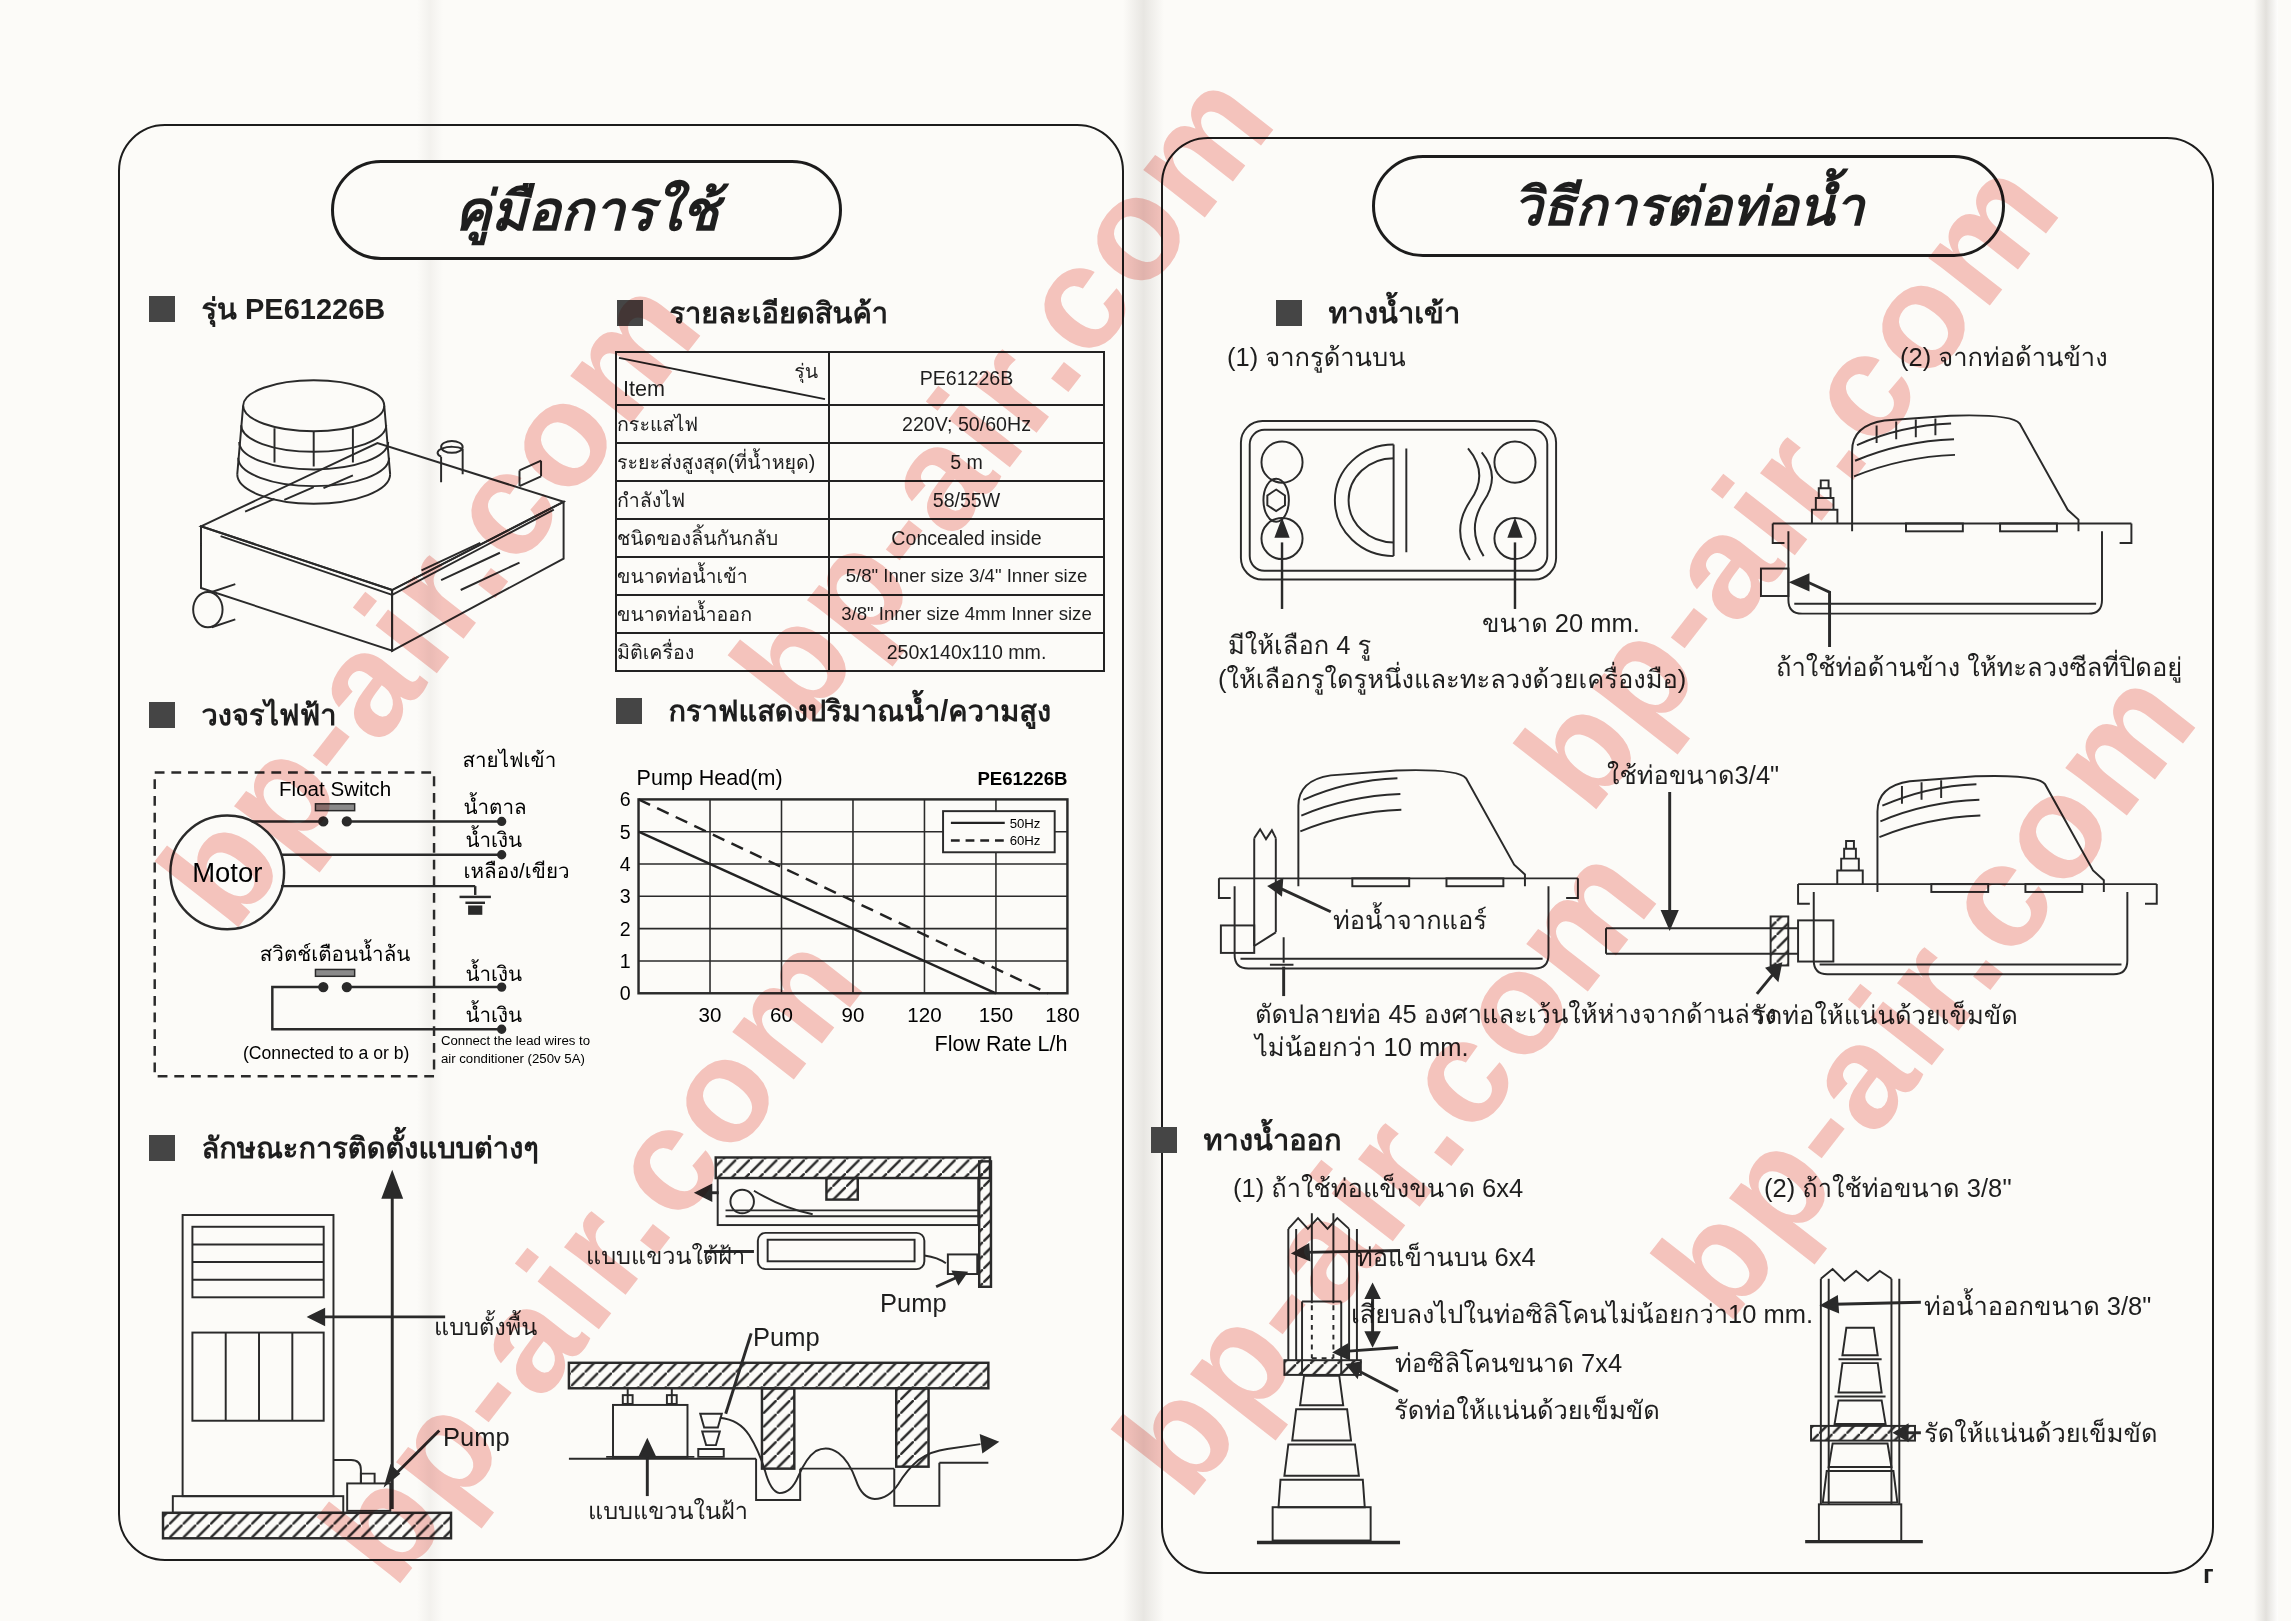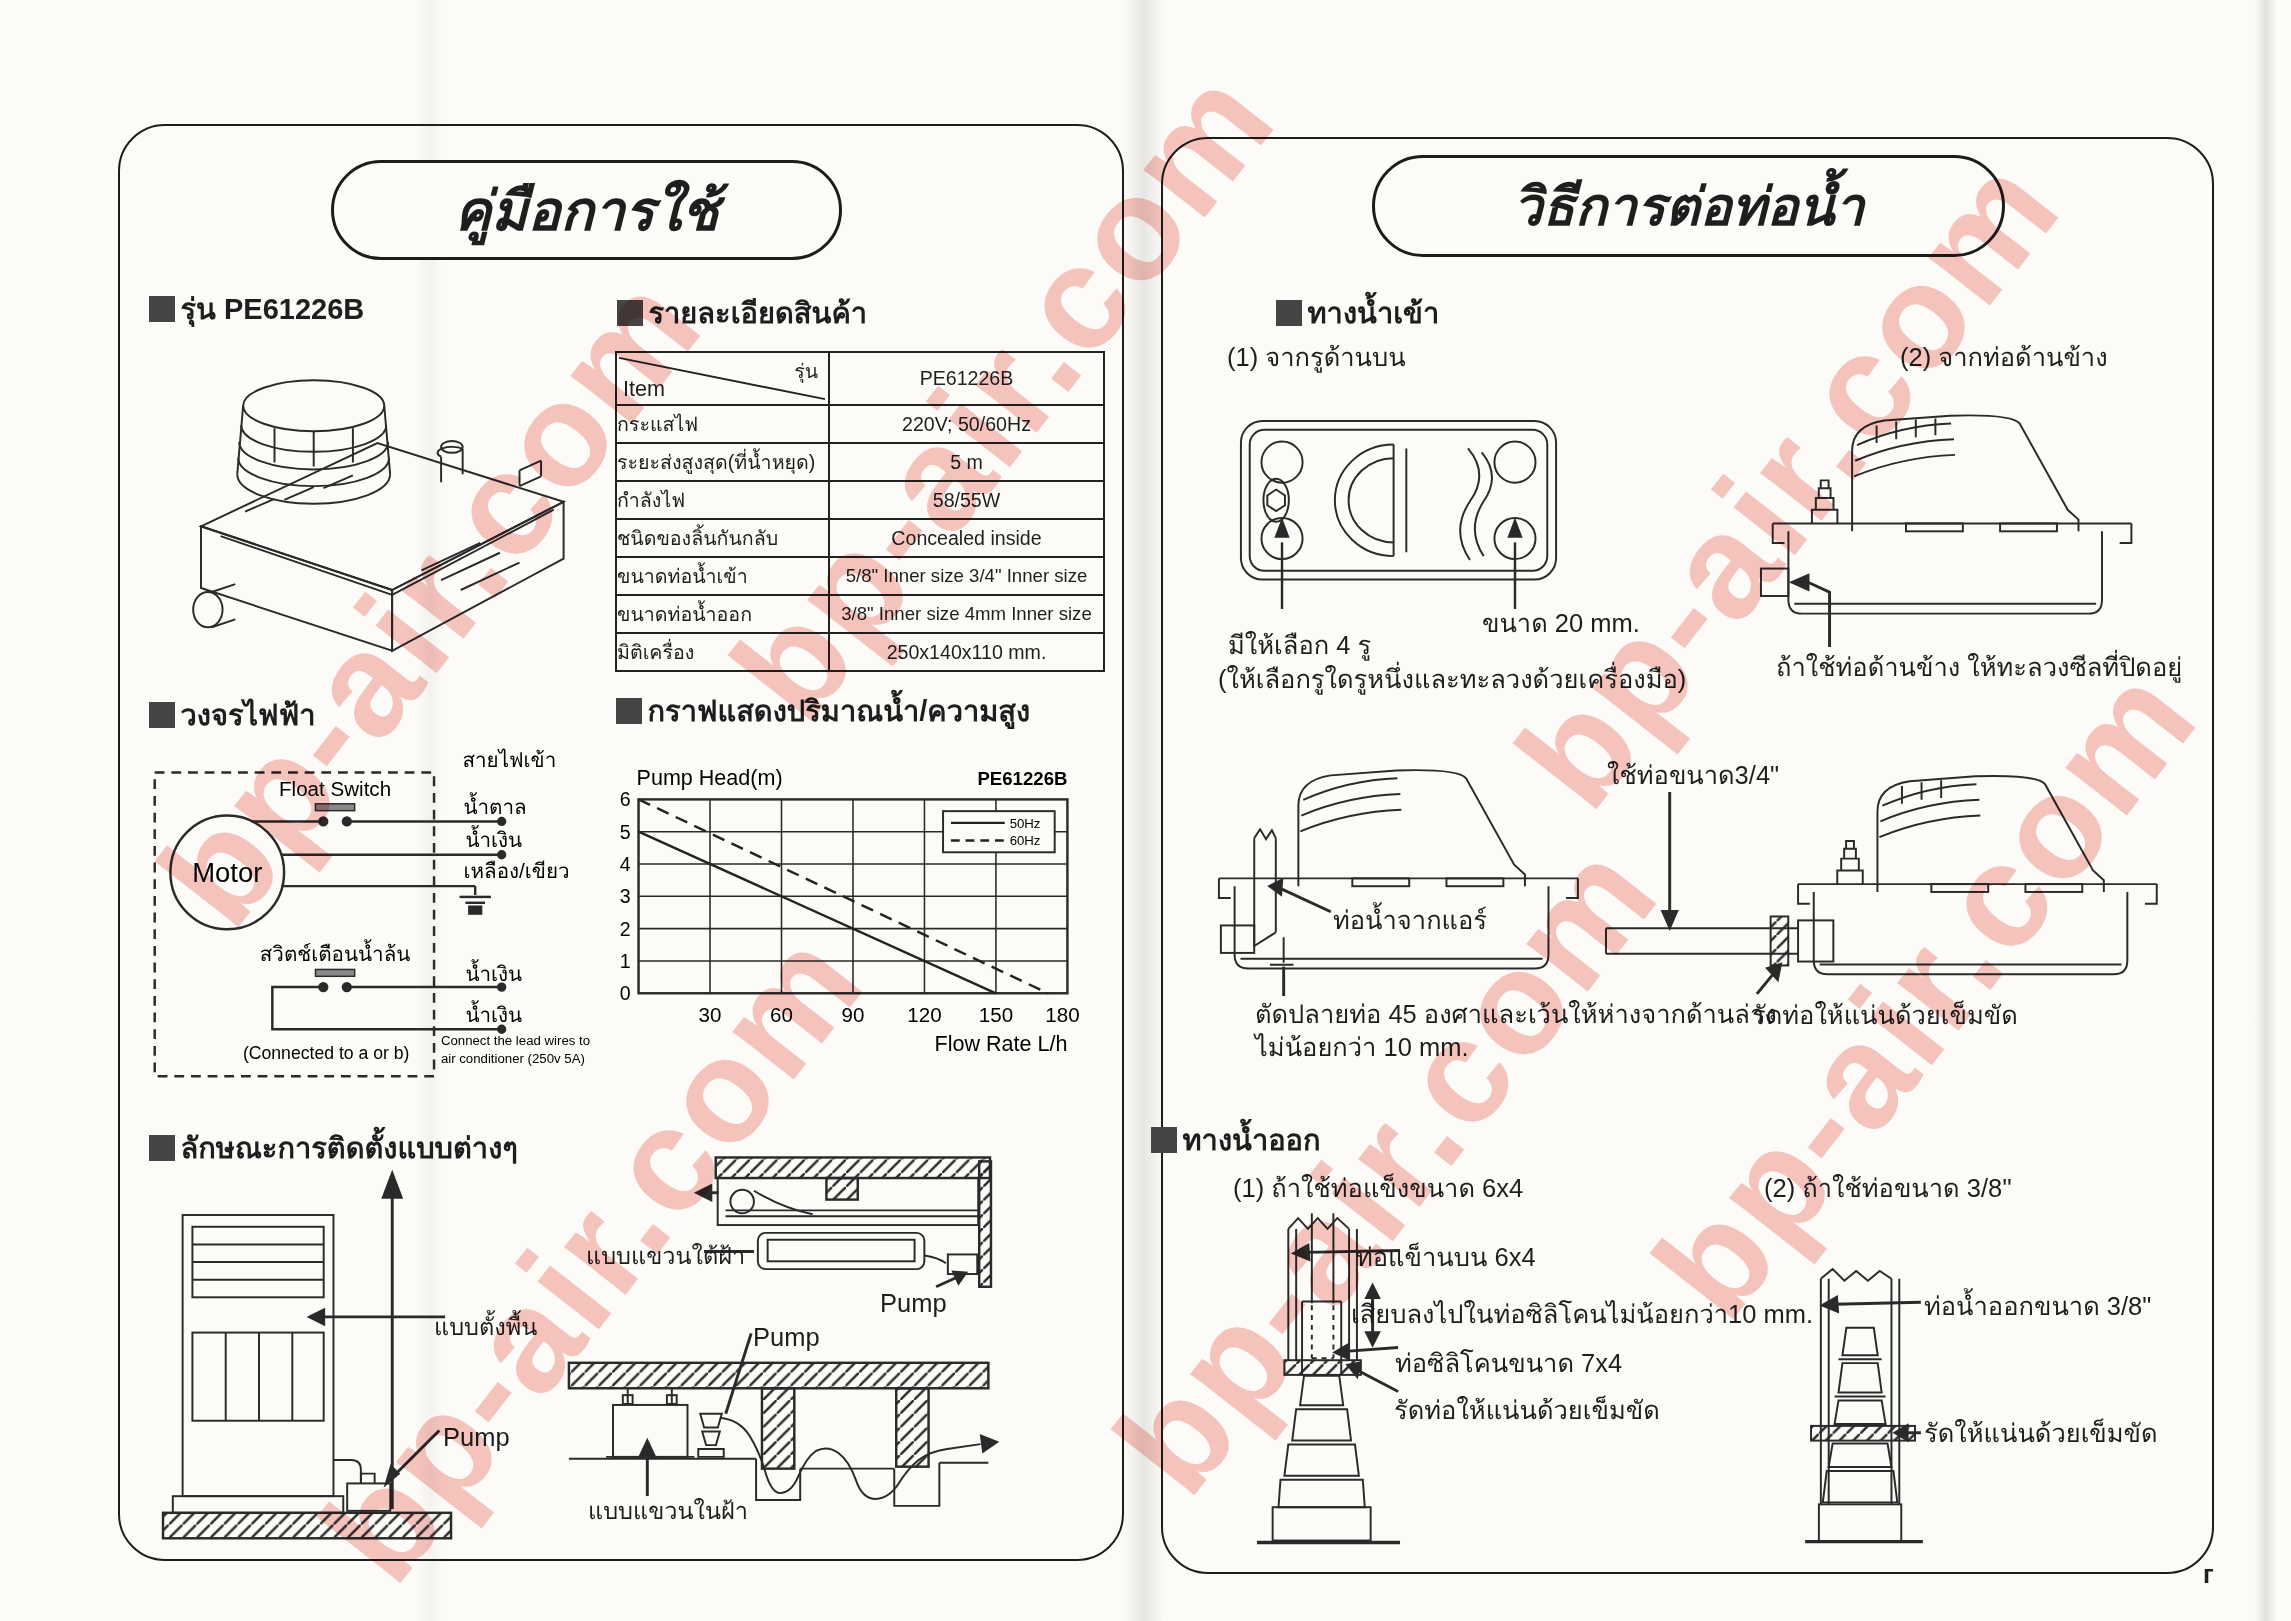--- a/index.html
+++ b/index.html
@@ -5,21 +5,21 @@
   html,body{margin:0;padding:0;background:#e8e6e1;}
   .sheet{position:relative;width:2292px;height:1621px;background:#fcfbf8;overflow:hidden;
          font-family:"Liberation Sans","DejaVu Sans",sans-serif;color:#1e1e1e;}
   .abs{position:absolute;}
   
   .pagebox{position:absolute;border:2.9px solid #1c1c1c;border-radius:47px;background:transparent;}
   .banner{position:absolute;border:3.9px solid #1c1c1c;border-radius:51px;display:flex;
           align-items:center;justify-content:center;background:#fcfbf8;font-style:italic;}
   .banner .t{font-weight:bold;}
   
-  .sec{position:absolute;display:flex;align-items:center;gap:6px;font-weight:bold;font-size:29px;}
+  .sec{position:absolute;display:flex;align-items:center;gap:27px;font-weight:bold;font-size:29px;}
   .sec .sq{width:25.5px;height:25.5px;background:#454545;flex:0 0 auto;}
   .lbl{position:absolute;font-size:23.5px;white-space:nowrap;}
   .lbl26{position:absolute;font-size:25.5px;white-space:nowrap;}
   .lblL{position:absolute;font-size:25.5px;white-space:nowrap;}
   
   .spec{position:absolute;border:2.9px solid #222;background:rgba(255,255,255,0.0);}
   .srow{display:flex;border-top:2px solid #222;}
   .srow:first-child{border-top:none;}
   .sc1{width:211px;position:relative;font-size:19.6px;display:flex;align-items:center;padding-left:0;box-sizing:border-box;}
   .sc2{flex:1;border-left:2.9px solid #222;font-size:19.6px;display:flex;align-items:center;justify-content:center;text-align:center;}

